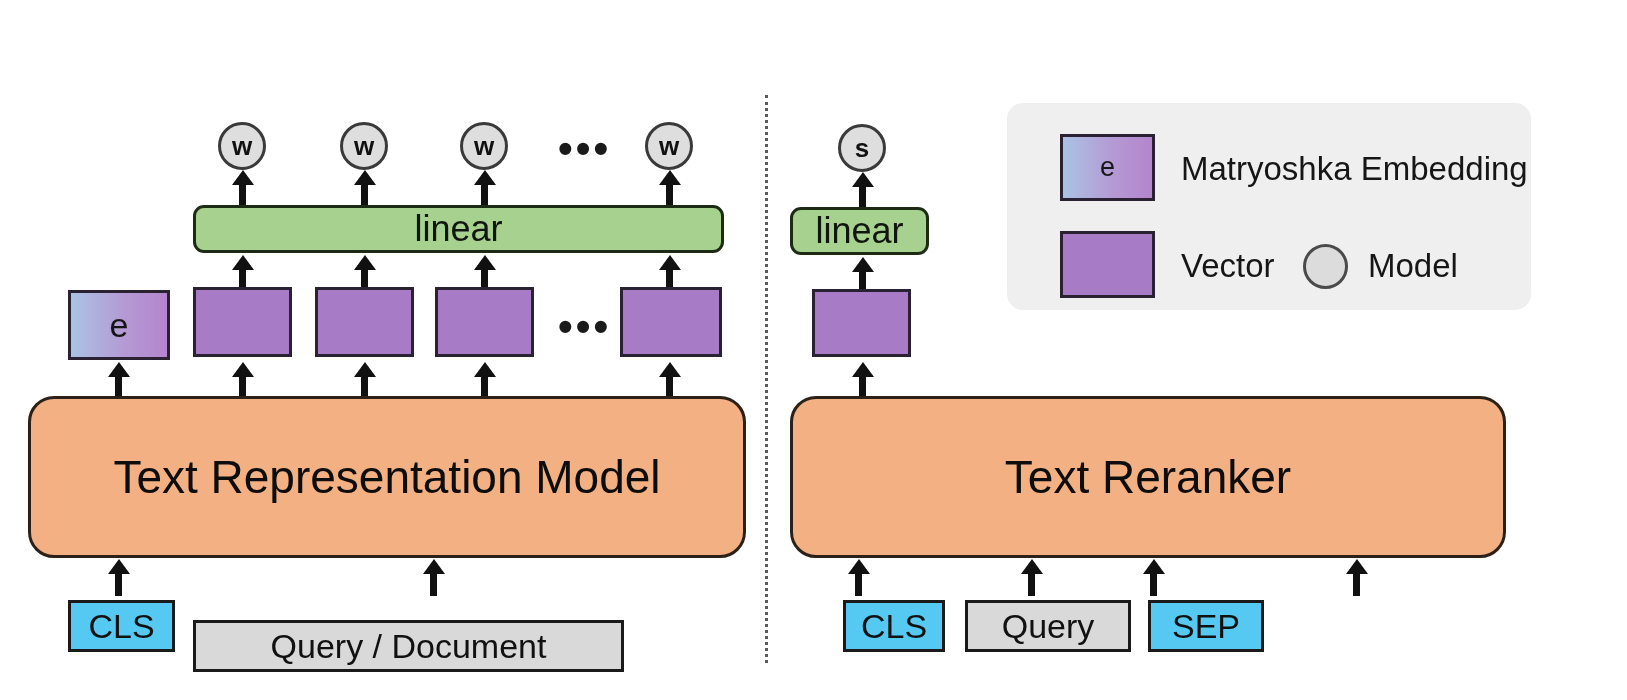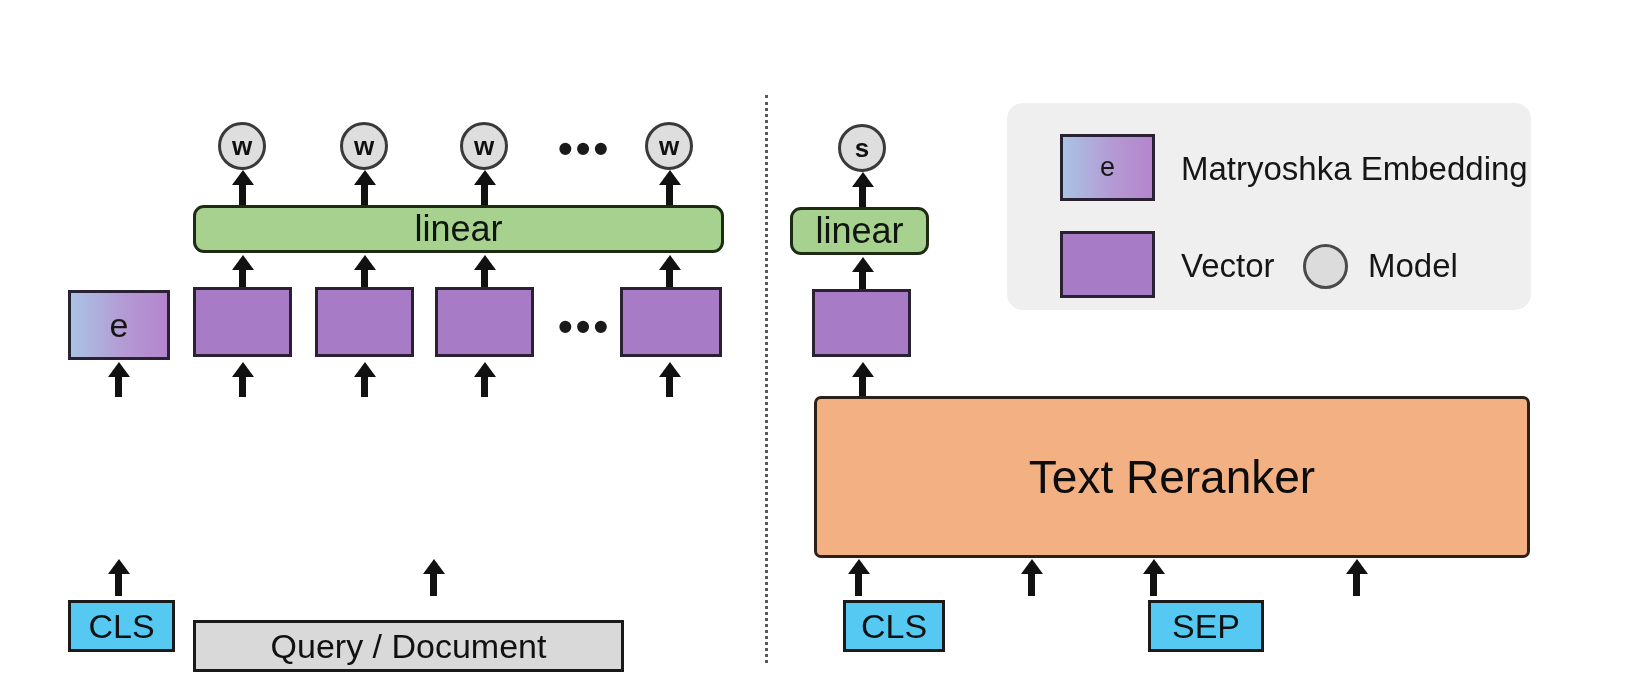--- a/index.html
+++ b/index.html
@@ -185,20 +185,21 @@
   <div class="node vec" style="left:435px; top:287px; width:99px; height:70px;"></div>
   <div class="dots" style="left:558px; top:306px;">•••</div>
   <div class="node vec" style="left:620px; top:287px; width:102px; height:70px;"></div>
 
   <div class="arrow" style="left:115px; top:375px; height:22px;"></div>
   <div class="arrow" style="left:239px; top:375px; height:22px;"></div>
   <div class="arrow" style="left:361px; top:375px; height:22px;"></div>
   <div class="arrow" style="left:481px; top:375px; height:22px;"></div>
   <div class="arrow" style="left:666px; top:375px; height:22px;"></div>
 
+  <div class="node model" style="left:28px; top:396px; width:718px; height:162px;">Text Representation Model</div>
 
   <div class="arrow" style="left:115px; top:572px; height:24px;"></div>
   <div class="arrow" style="left:430px; top:572px; height:24px;"></div>
 
   <div class="node tok tok-special" style="left:68px; top:600px; width:107px; height:52px;">CLS</div>
   <div class="node tok tok-plain" style="left:193px; top:620px; width:431px; height:52px;">Query / Document</div>
 
   <div id="divider" style="left:765px; top:95px; height:568px;"></div>
 
   <div class="node circ" style="left:838px; top:124px; width:48px; height:48px;">s</div>
@@ -206,28 +207,29 @@
   <div class="arrow" style="left:859px; top:185px; height:22px;"></div>
 
   <div class="node linear" style="left:790px; top:207px; width:139px; height:48px;">linear</div>
 
   <div class="arrow" style="left:859px; top:270px; height:20px;"></div>
 
   <div class="node vec" style="left:812px; top:289px; width:99px; height:68px;"></div>
 
   <div class="arrow" style="left:859px; top:375px; height:22px;"></div>
 
-  <div class="node model" style="left:814px; top:396px; width:716px; height:162px;border-radius:7px;">Text Reranker</div>
+  <div class="node model" style="left:790px; top:396px; width:716px; height:162px;">Text Reranker</div>
 
   <div class="arrow" style="left:855px; top:572px; height:24px;"></div>
   <div class="arrow" style="left:1028px; top:572px; height:24px;"></div>
   <div class="arrow" style="left:1150px; top:572px; height:24px;"></div>
   <div class="arrow" style="left:1353px; top:572px; height:24px;"></div>
 
   <div class="node tok tok-special" style="left:843px; top:600px; width:102px; height:52px;">CLS</div>
+  <div class="node tok tok-plain" style="left:965px; top:600px; width:166px; height:52px;">Query</div>
   <div class="node tok tok-special" style="left:1148px; top:600px; width:116px; height:52px;">SEP</div>
 
   <div id="legend" style="left:1007px; top:103px; width:524px; height:207px;">
 
     <div class="lg-swatch lg-swatch-e" style="left:53px; top:31px; width:95px; height:67px;">e</div>
     <div class="lg-text" style="left:174px; top:49px;">Matryoshka Embedding</div>
 
     <div class="lg-swatch lg-swatch-v" style="left:53px; top:128px; width:95px; height:67px;"></div>
     <div class="lg-text" style="left:174px; top:146px;">Vector</div>
 

